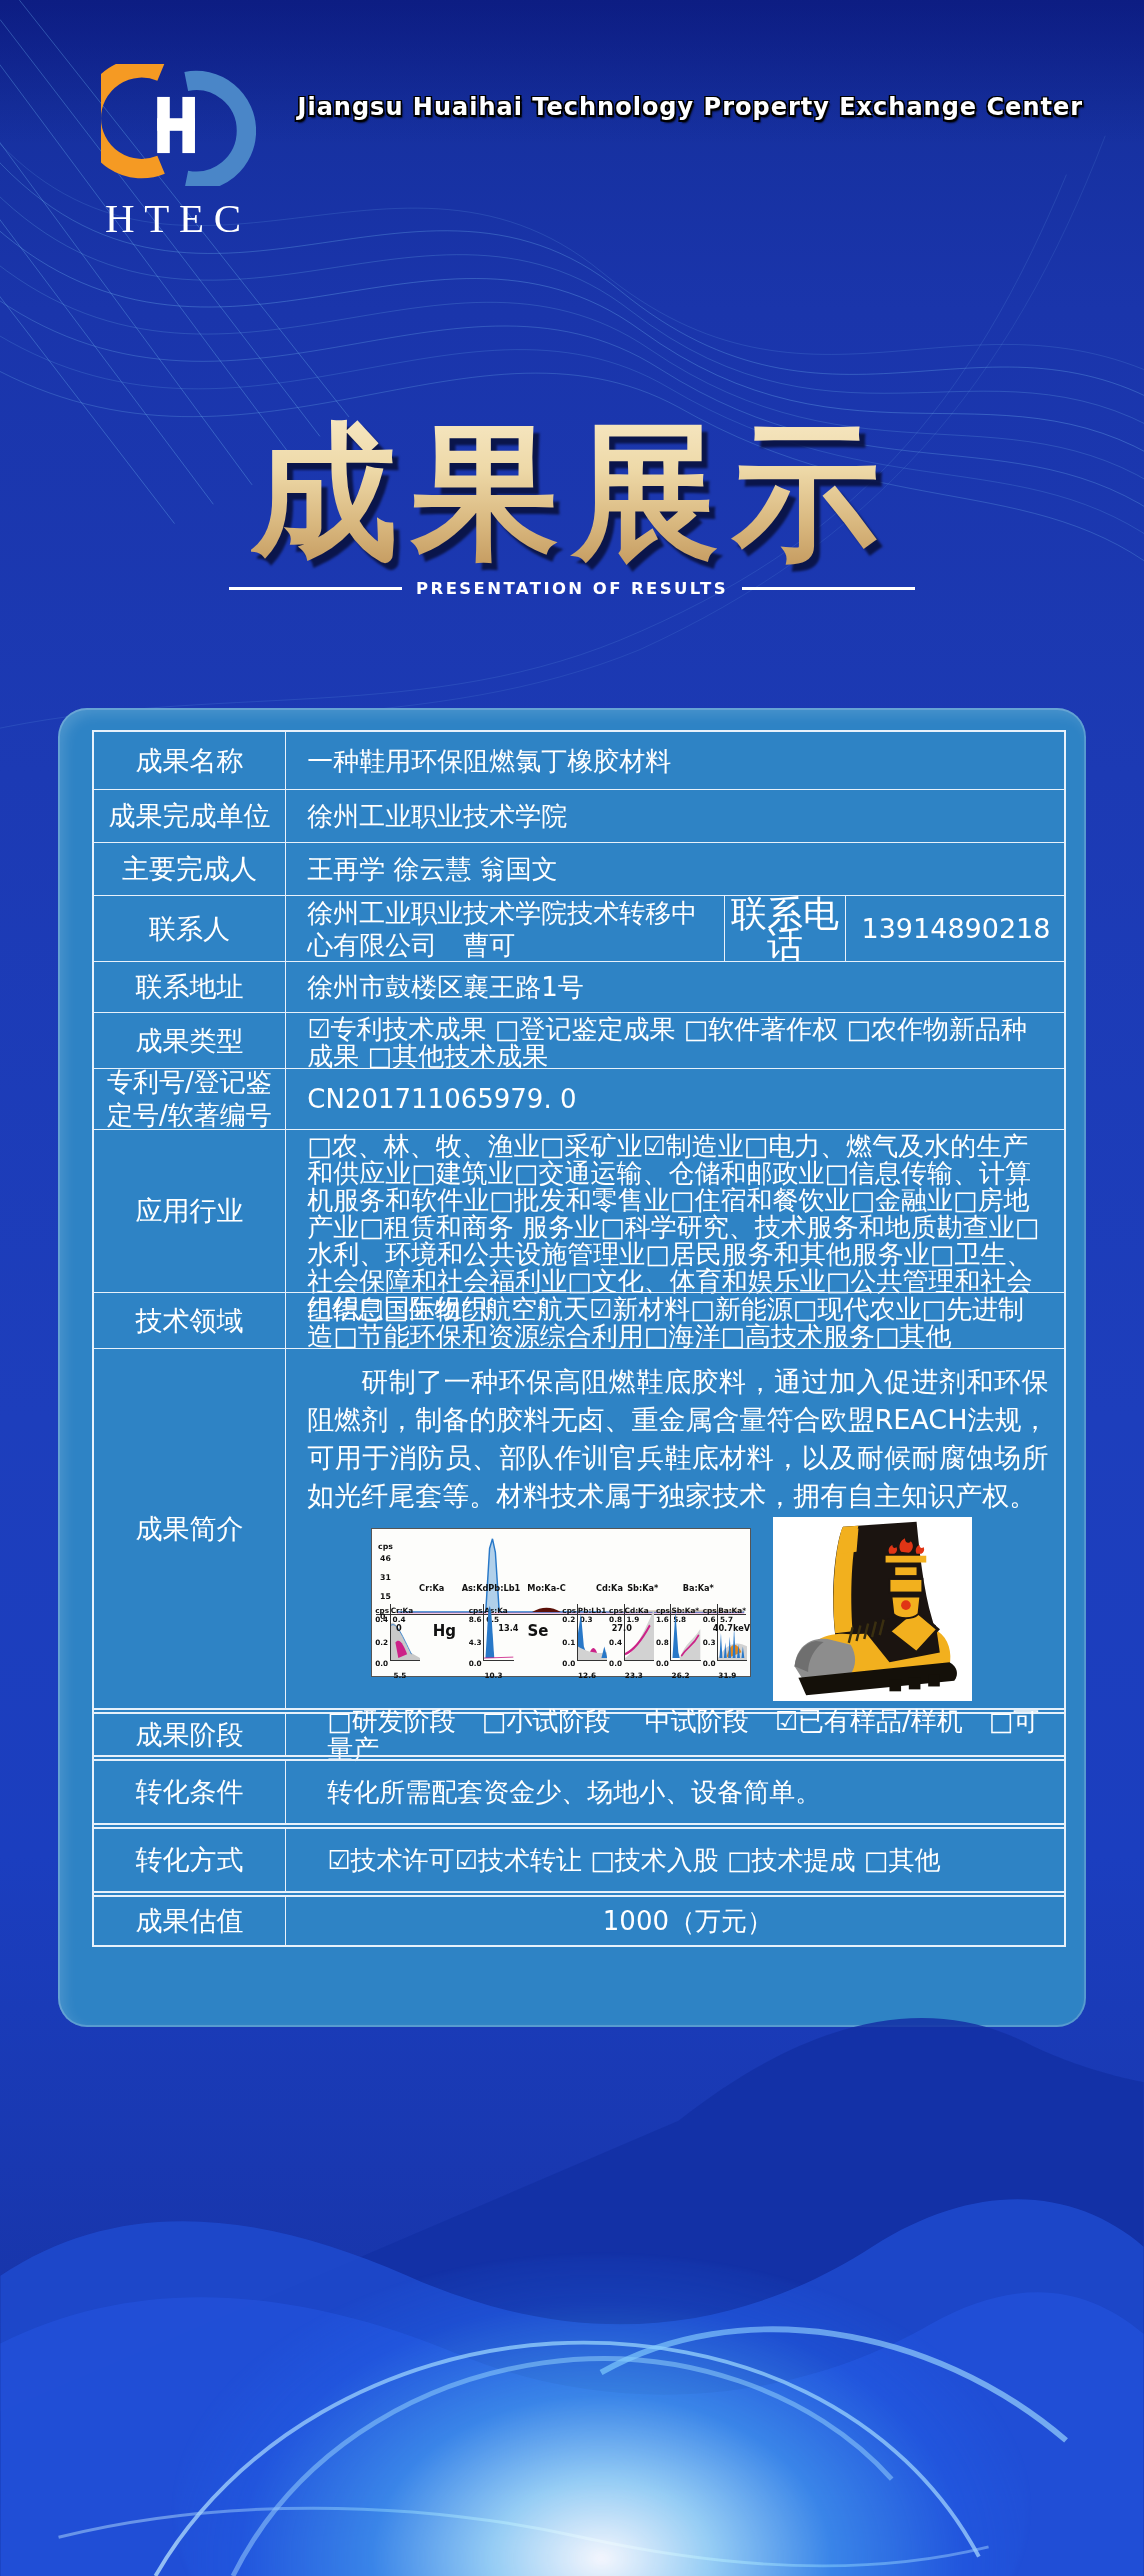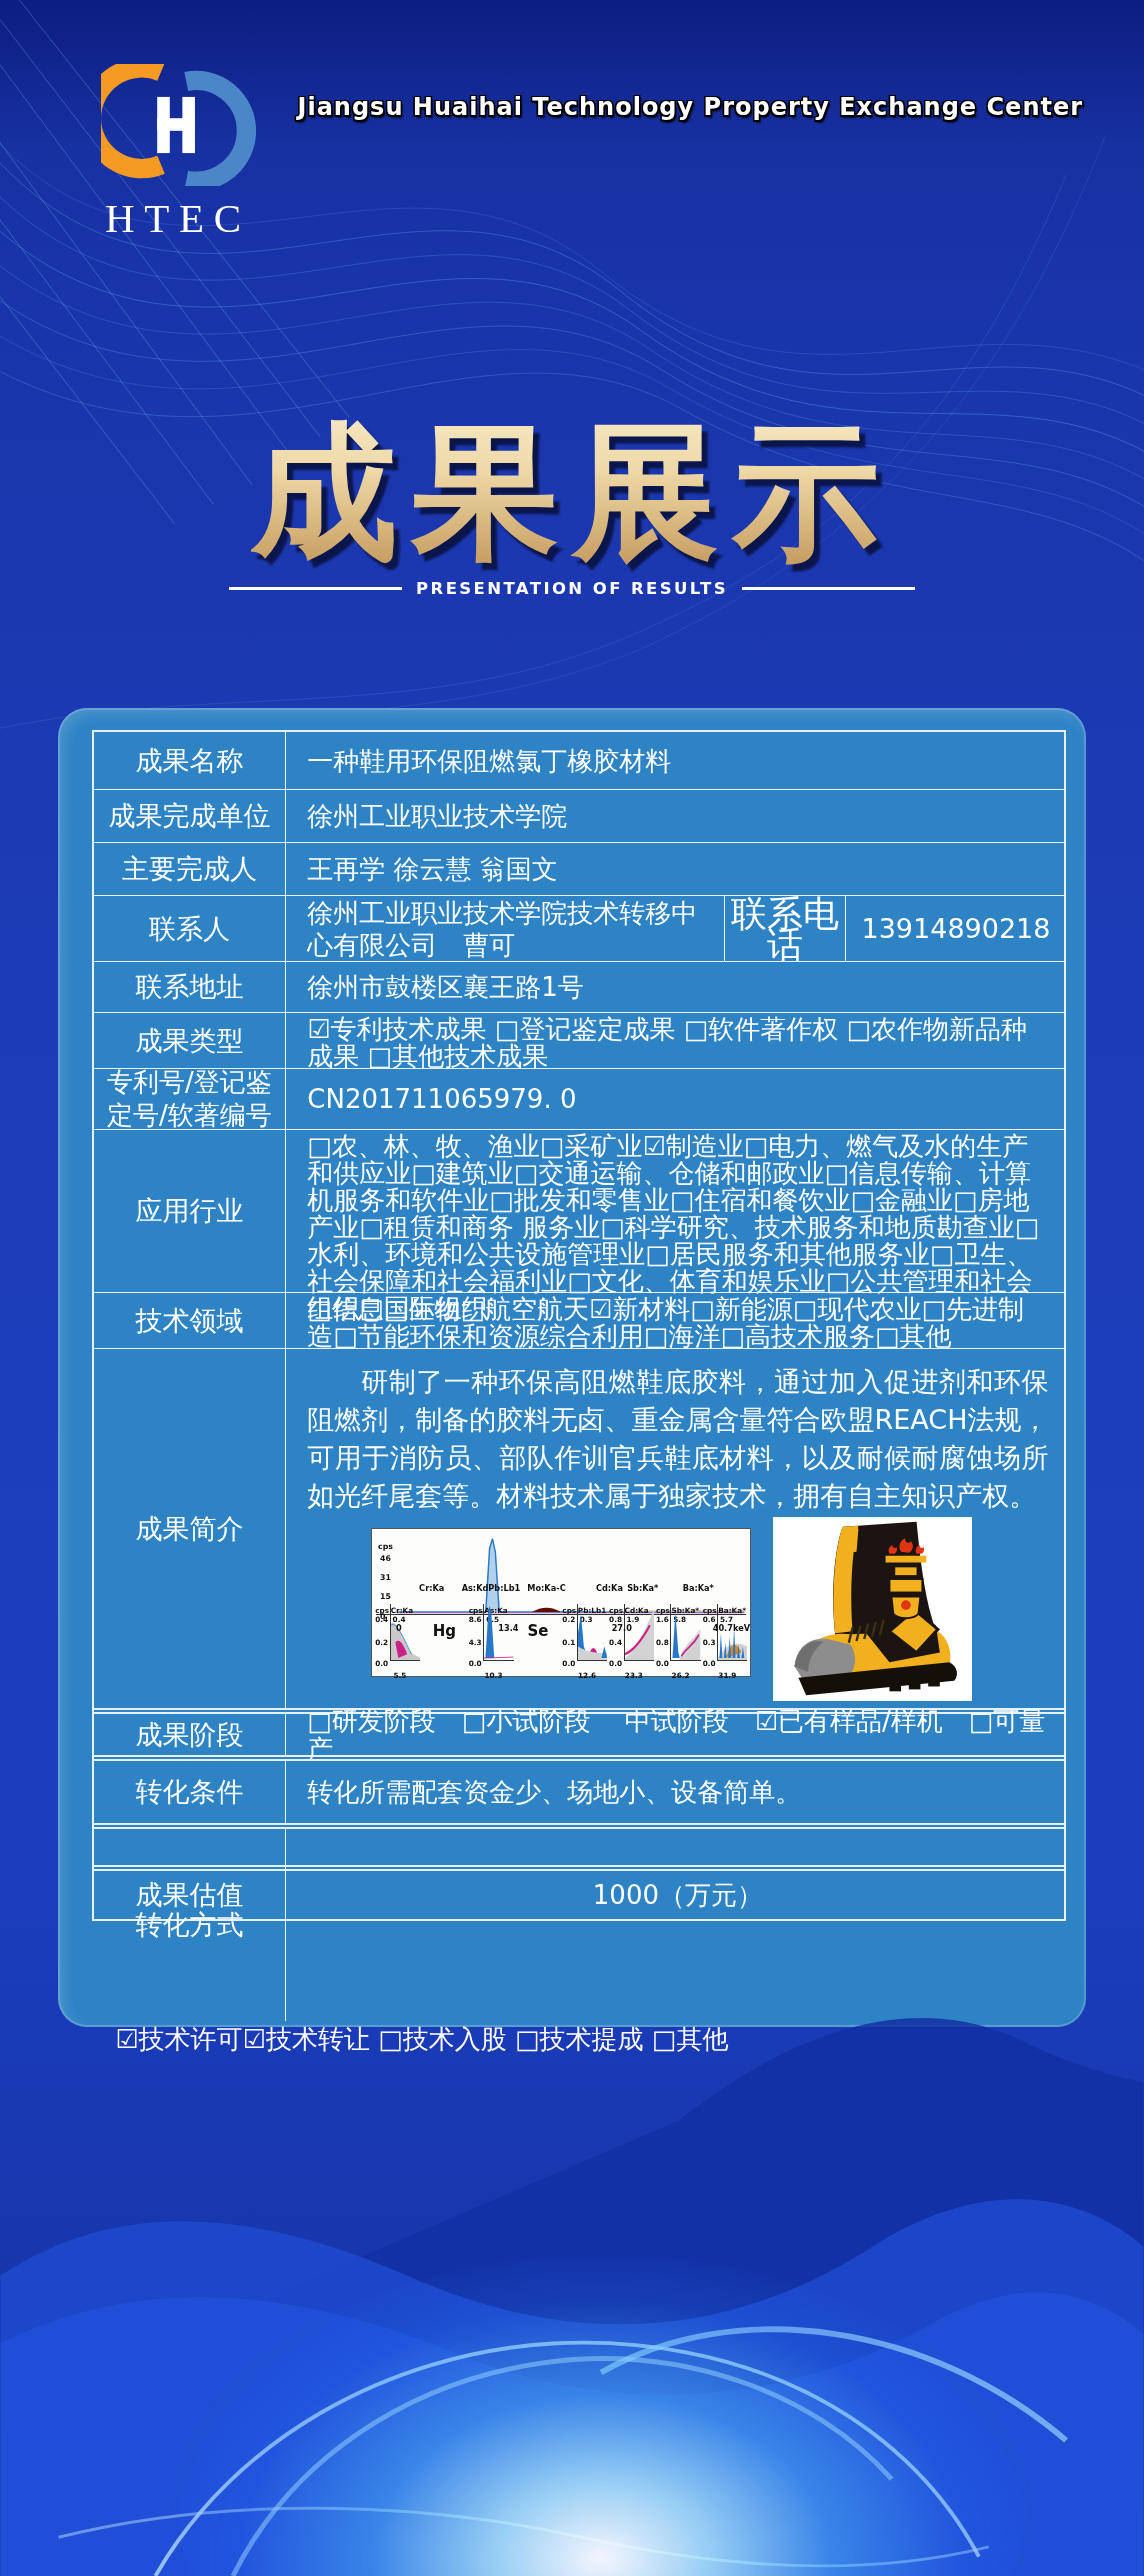--- a/index.html
+++ b/index.html
@@ -47,35 +47,35 @@
   .panel{
     position:absolute;top:708px;left:58px;width:1028px;height:1319px;border-radius:29px;
     background:#2e83c5;box-shadow:inset 0 0 0 1.9px rgba(255,255,255,.18), inset 5.8px 5.8px 13.6px rgba(255,255,255,.15);
   }
   .grid{
     position:absolute;top:22px;left:34px;width:974px;
     display:flex;flex-direction:column;border:2.9px solid #e7f1fb;box-sizing:border-box;
   }
   .row{display:flex;border-top:1.9px solid #e7f1fb;box-sizing:border-box;}
   .row:first-child{border-top:none;}
-  .row.sep{border-top:6.8px double #e7f1fb;}
+  .row.sep{border-top:6.8px double #e7f1fb;gap:20px;}
   .cell{box-sizing:border-box;}
   .lab{
     width:192px;flex:0 0 192px;display:flex;align-items:center;justify-content:center;text-align:center;
     font-size:27px;line-height:32px;border-right:1.9px solid #e7f1fb;padding:1.9px 7.8px;
   }
   .val{flex:1;display:flex;align-items:center;font-size:26px;line-height:28px;padding:3.9px 15.5px 3.9px 21.3px;word-break:break-all;}
   .val.block{display:block;}
   .val.center{justify-content:center;text-align:right;}
   .sublab{flex:0 0 122px;display:flex;align-items:center;justify-content:center;text-align:center;border-left:1.9px solid #e7f1fb;border-right:1.9px solid #e7f1fb;font-size:36px;line-height:31px;padding:1.9px 5.8px;}
   .phone{flex:0 0 218px;display:flex;align-items:center;font-size:27px;padding-left:15.5px;}
   .r1{height:57px;} .r2{height:53px;} .r3{height:53px;} .r4{height:66px;}
   .r5{height:51px;} .r6{height:52px;} .r7{height:56px;} .r8{height:61px;}
   .r9{height:163px;} .r10{height:56px;} .r11{height:360px;} .r12{height:47px;}
-  .r13{height:68px;} .r14{height:42px;flex-direction:column;} .r15{height:54px;}
+  .r13{height:68px;} .r14{height:68px;} .r15{height:54px;}
   .r7 .val,.r9 .val,.r10 .val{align-items:flex-start;padding-top:2.9px;line-height:27px;font-size:26px;}
   .r8 .lab{font-size:26px;line-height:33px;}
   
   .intro-p{margin:9.7px 0 0 0;font-size:27px;line-height:38px;text-indent:2em;text-align:justify;}
   .figs{display:flex;align-items:flex-start;margin-top:13.6px;margin-left:64px;}
   .chartbox{position:relative;width:380px;height:149px;background:#fdfdfb;border:1.9px solid #555;box-sizing:border-box;color:#111;}
   .bootbox{width:199px;height:184px;background:#fff;margin-left:21.3px;margin-top:-11.6px;}
   
   .spec{position:absolute;top:3.9px;left:3.9px;right:3.9px;height:81px;border-bottom:1px solid #333;}
   .spec .yl{position:absolute;left:1.9px;top:0;font-size:7.8px;font-weight:bold;}

